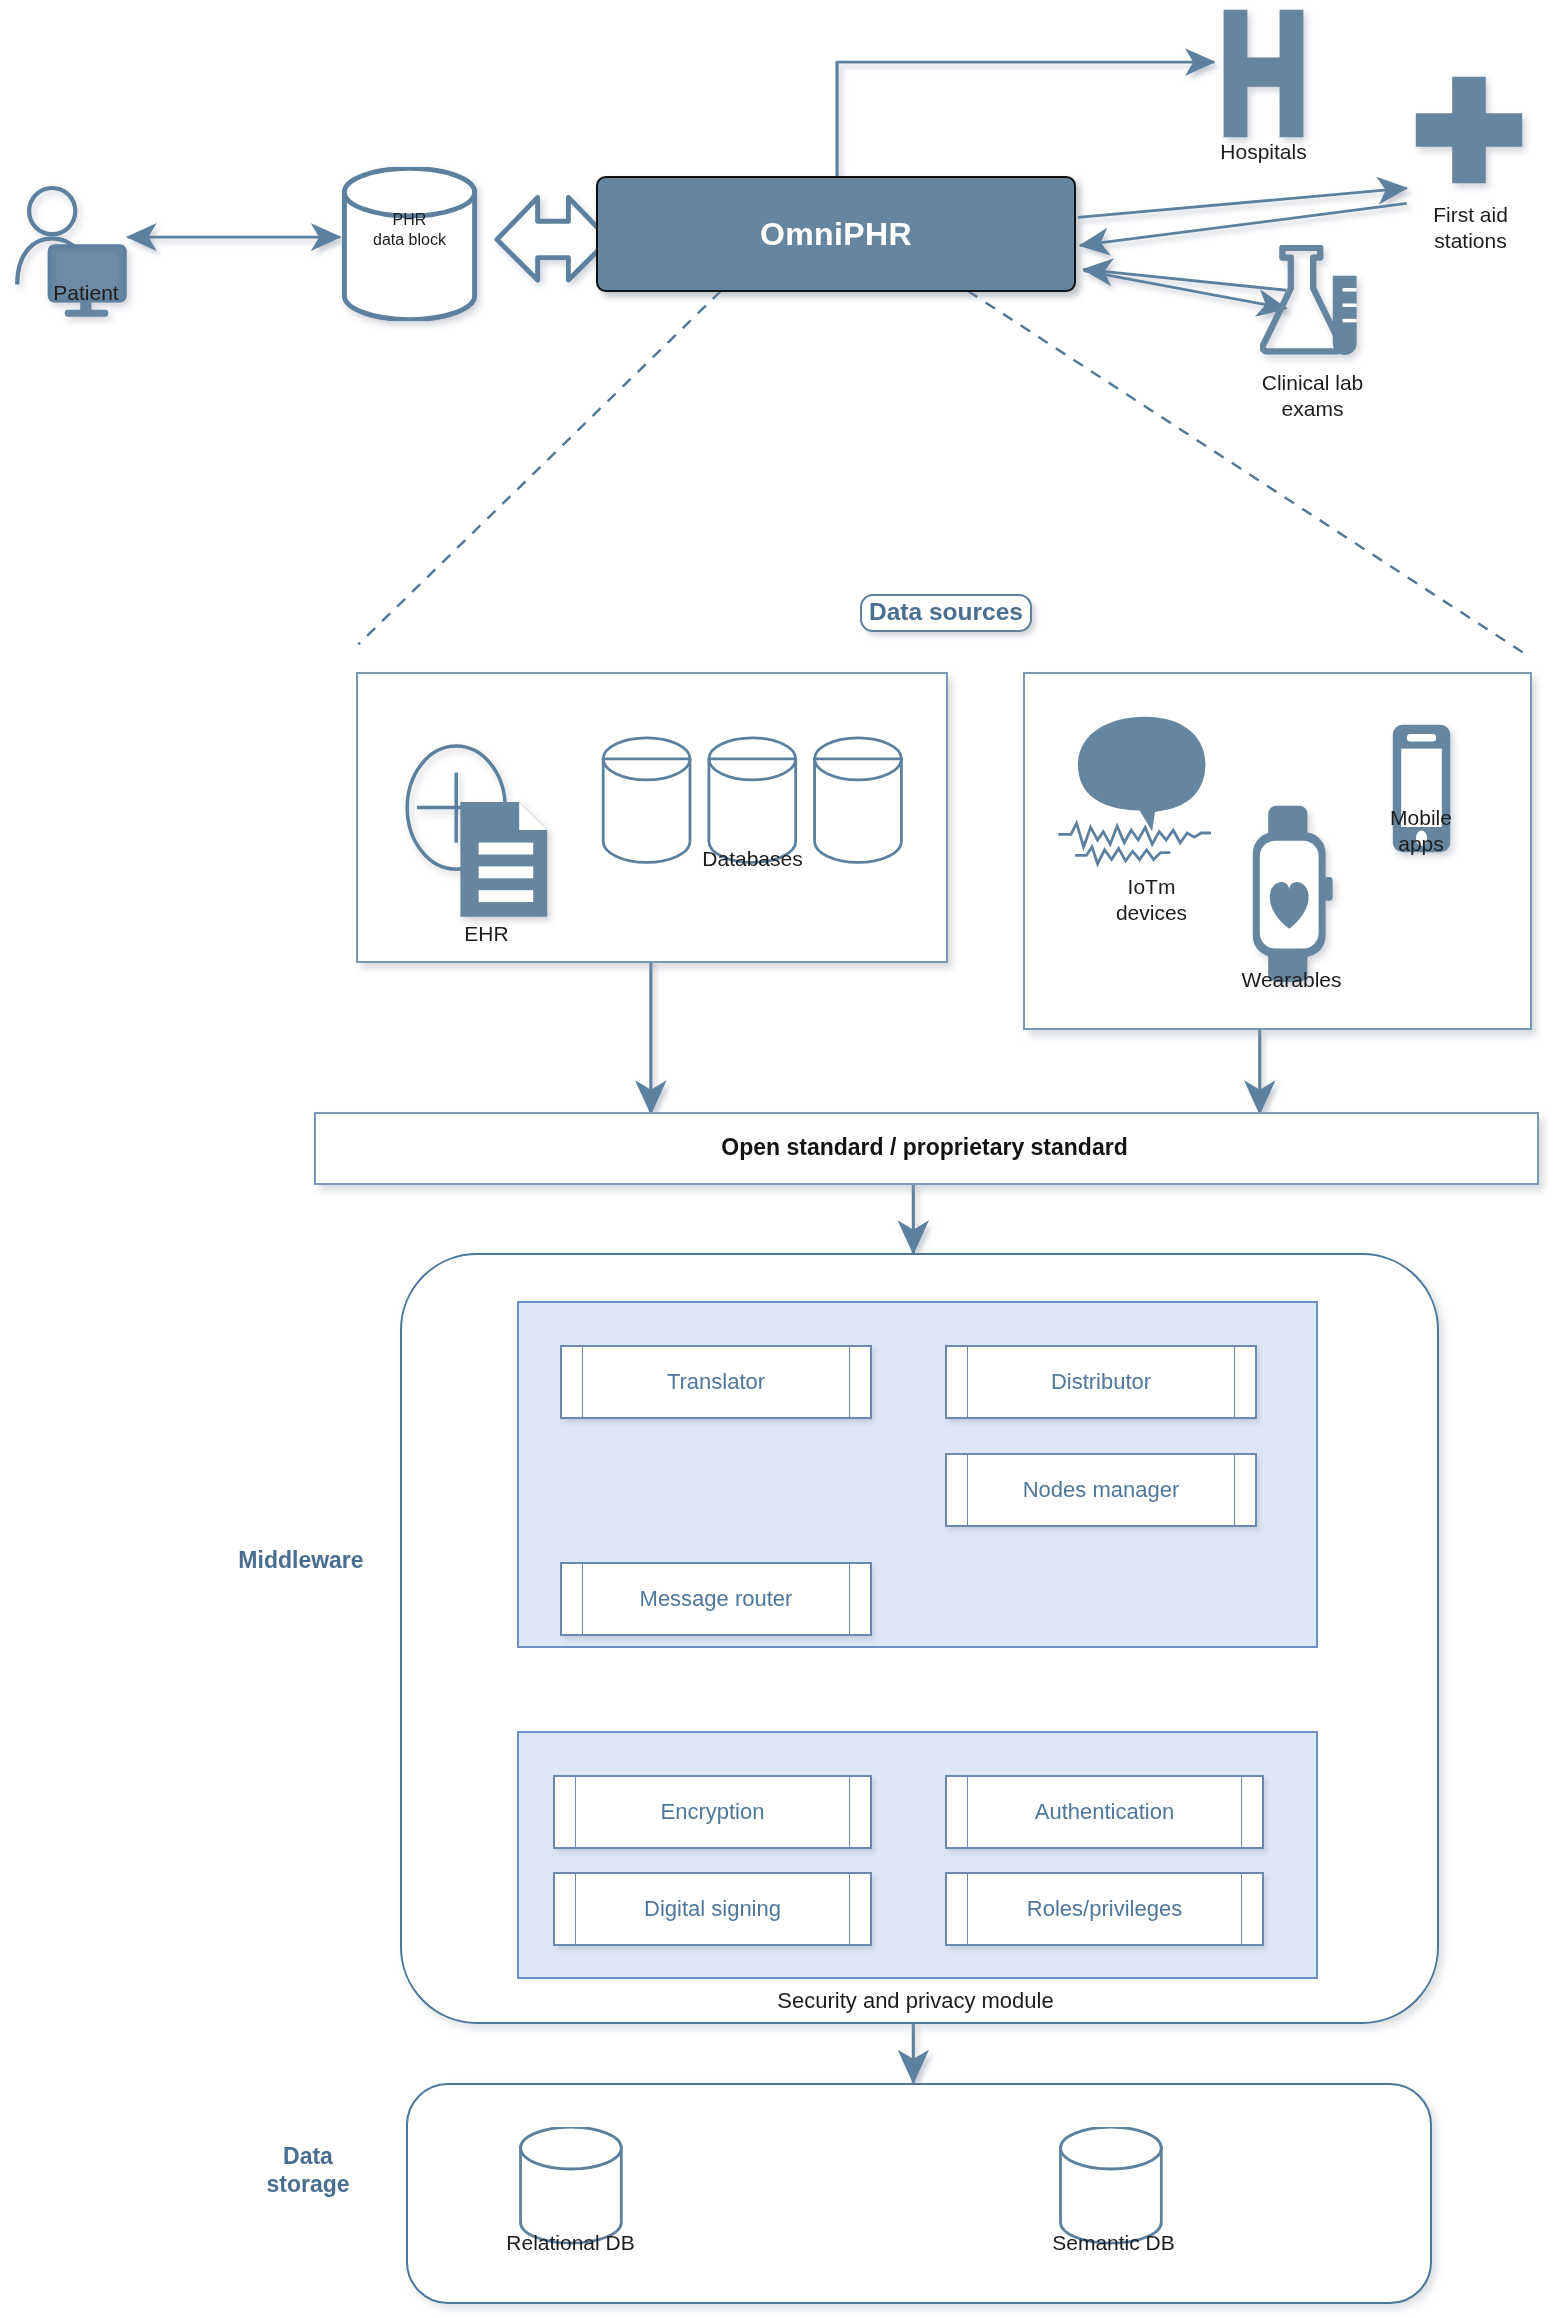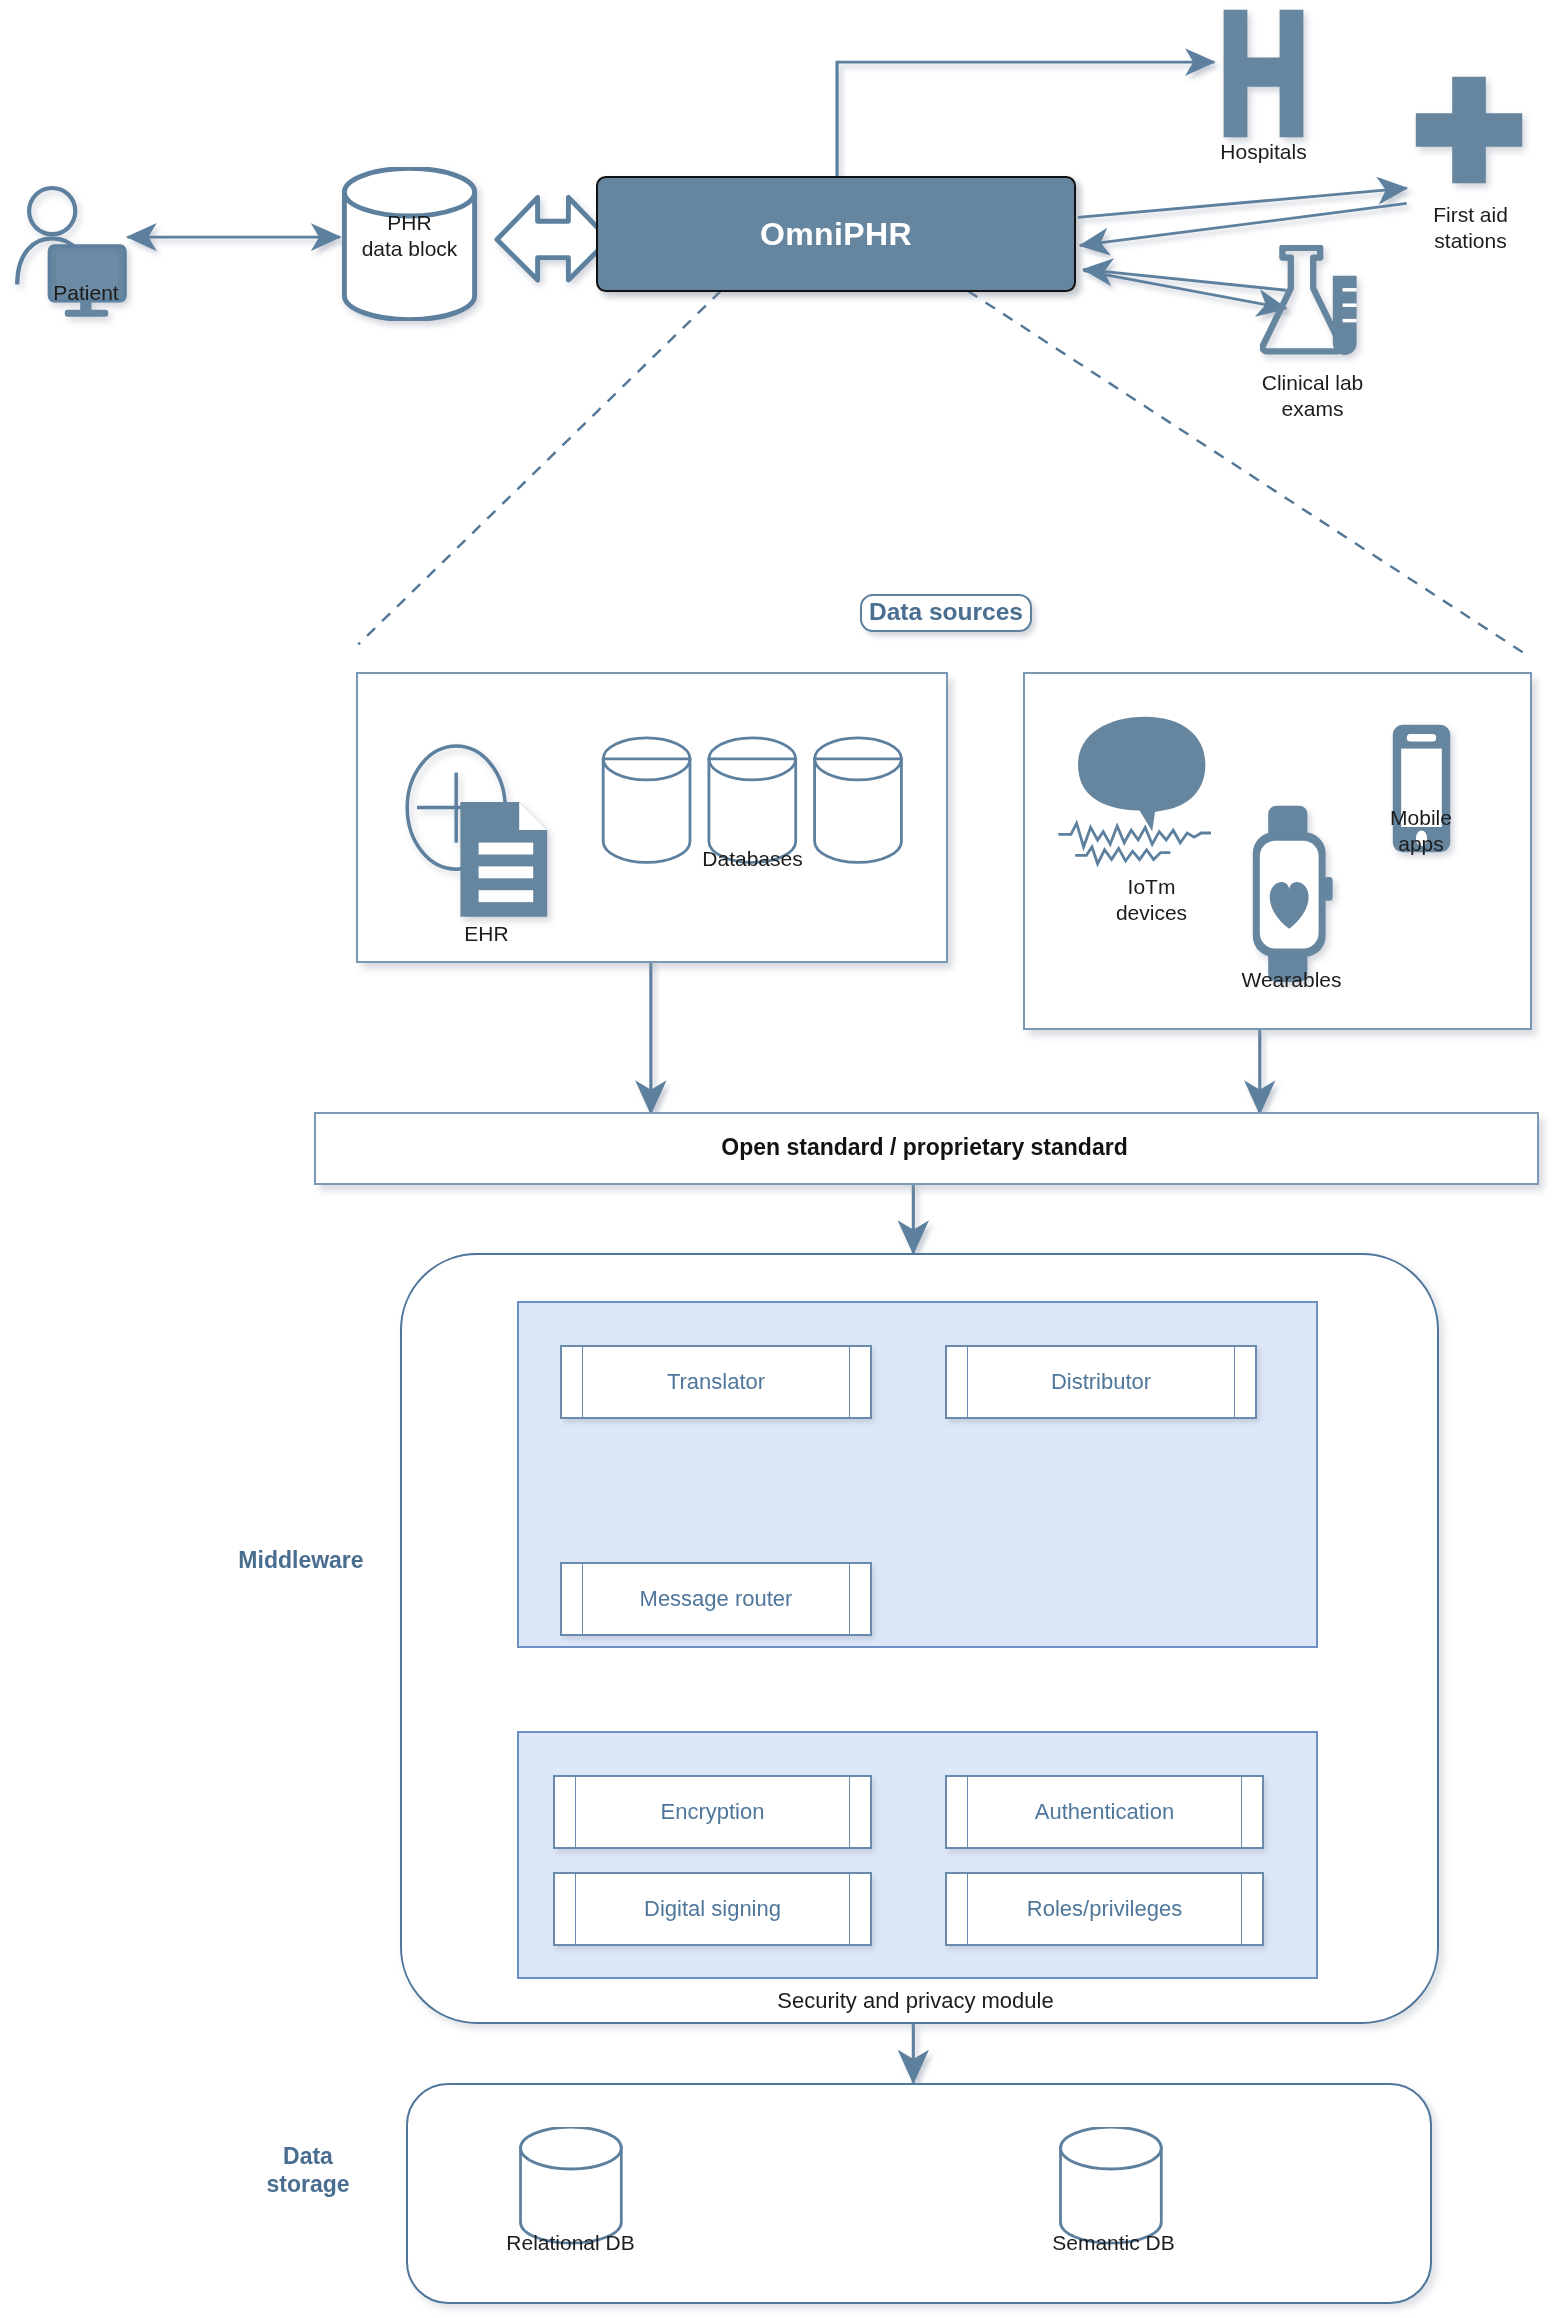--- a/index.html
+++ b/index.html
@@ -33,21 +33,21 @@
   }
   .omni-title{
     position:absolute;
     color:#ffffff;
     font-size:32px;
     font-weight:bold;
     letter-spacing:0.4px;
   }
   .db-text{
     position:absolute;
-    font-size:21px;
+    font-size:16px;
     text-align:center;
     line-height:1.25;
     color:#1c1c1c;
     white-space:pre-line;
   }
   .std-text{
     position:absolute;
     font-size:23px;
     font-weight:bold;
     color:#121212;
@@ -329,20 +329,25 @@
   <div class="comp" style="left:560px;top:1345px;width:308px;height:70px;">
     <span class="divl"></span>
       <span class="divr"></span>
     <span class="comp-label">Translator</span>
   </div>
   <div class="comp" style="left:945px;top:1345px;width:308px;height:70px;">
     <span class="divl"></span>
       <span class="divr"></span>
     <span class="comp-label">Distributor</span>
   </div>
+  <div class="comp" style="left:945px;top:1453px;width:308px;height:70px;">
+    <span class="divl"></span>
+      <span class="divr"></span>
+    <span class="comp-label">Nodes manager</span>
+  </div>
   <div class="comp" style="left:560px;top:1562px;width:308px;height:70px;">
     <span class="divl"></span>
       <span class="divr"></span>
     <span class="comp-label">Message router</span>
   </div>
 
   <div class="panel" style="left:517px;top:1731px;width:797px;height:244px;"></div>
 
   <div class="comp" style="left:553px;top:1775px;width:315px;height:70px;">
     <span class="divl"></span>

